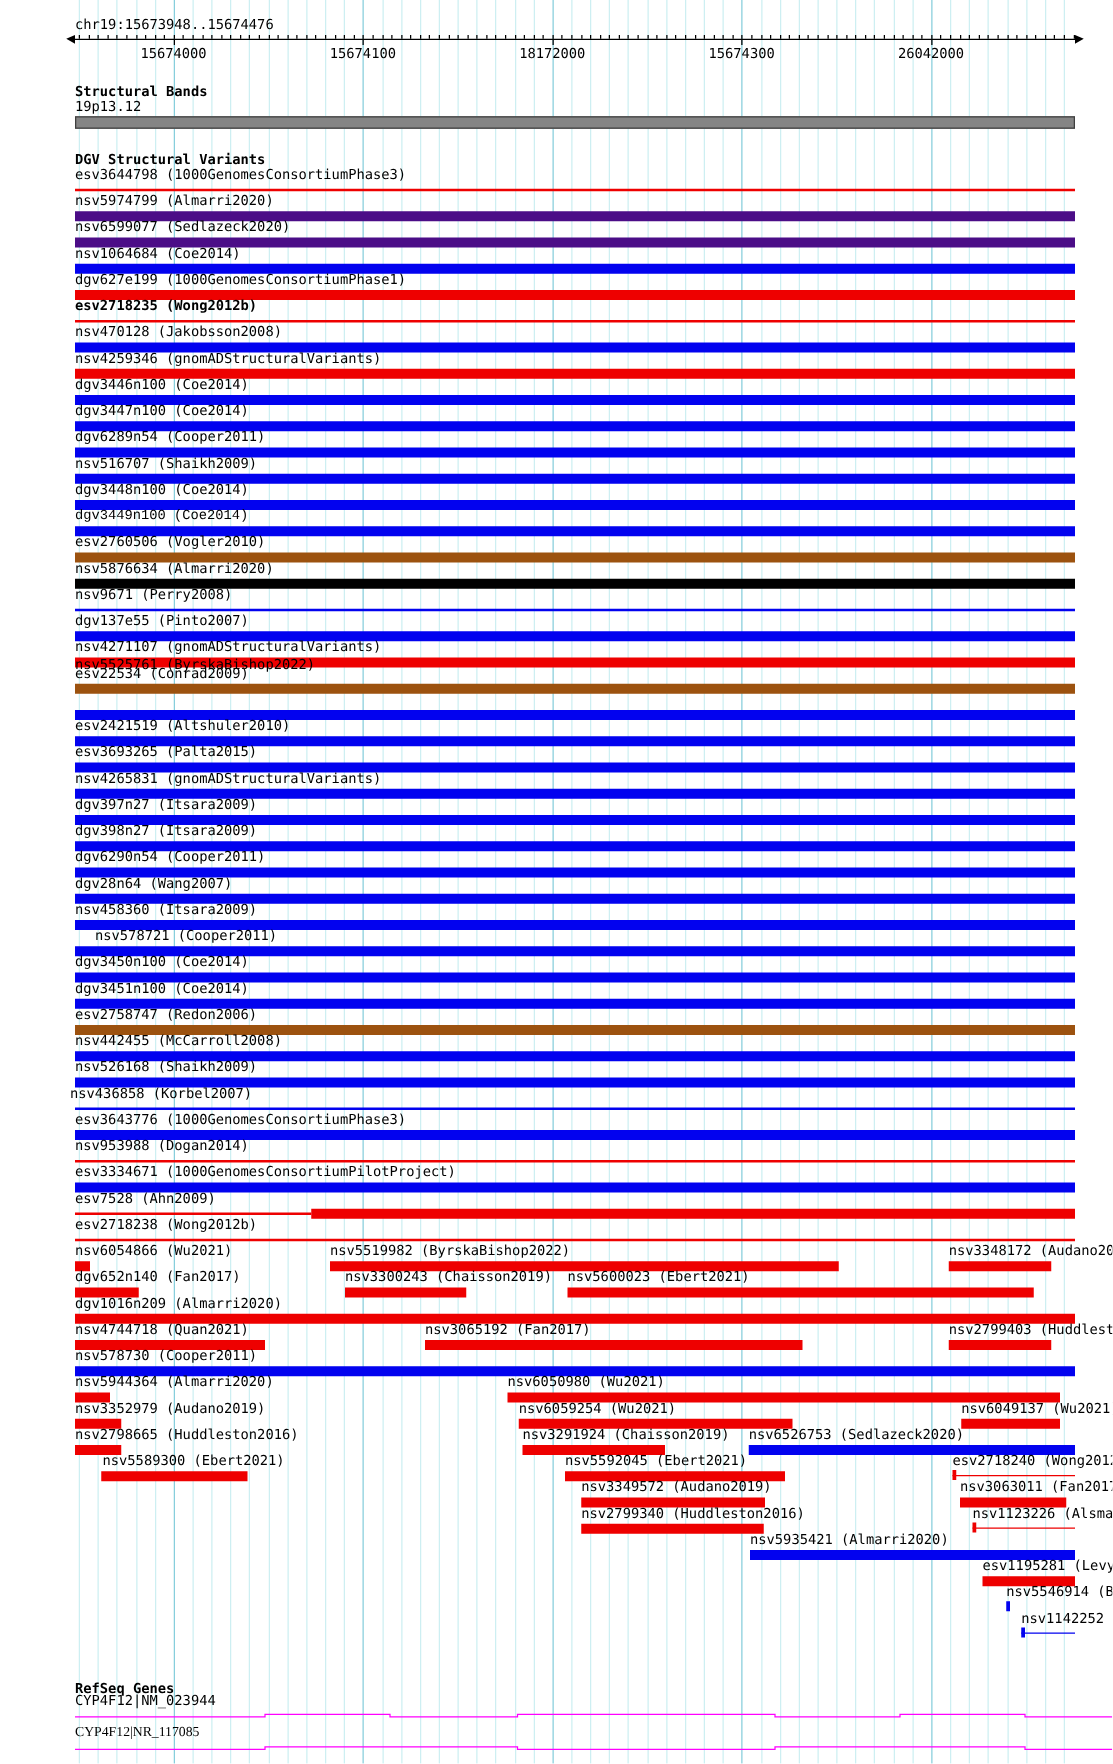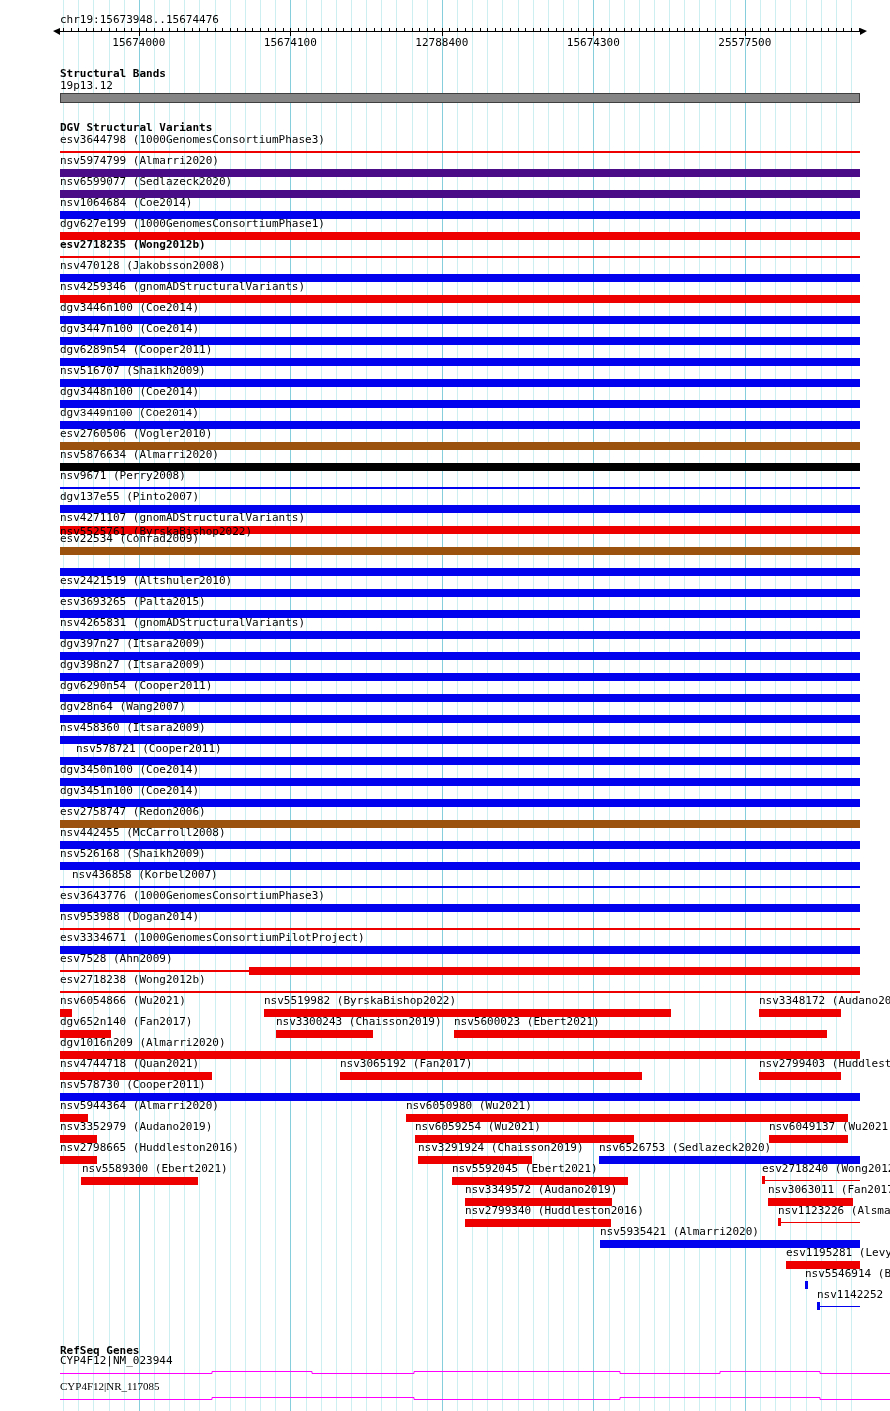--- a/index.html
+++ b/index.html
@@ -188,25 +188,25 @@
       <div class="rtick" style="left: 828.2px; top: 28px; height: 3px;"></div>
       <div class="rtick" style="left: 835.8px; top: 28px; height: 3px;"></div>
       <div class="rtick" style="left: 843.3px; top: 28px; height: 3px;"></div>
       <div class="rtick" style="left: 850.9px; top: 28px; height: 3px;"></div>
       <div class="rtick" style="left: 858.5px; top: 28px; height: 3px;"></div>
       <div class="rtick" style="left: 138.8px; top: 31px; height: 5px;"></div>
       <div class="rlabel" style="left: 138.8px; top: 37px;">15674000</div>
       <div class="rtick" style="left: 290.3px; top: 31px; height: 5px;"></div>
       <div class="rlabel" style="left: 290.3px; top: 37px;">15674100</div>
       <div class="rtick" style="left: 441.8px; top: 31px; height: 5px;"></div>
-      <div class="rlabel" style="left: 441.8px; top: 37px;">12788400</div>
+      <div class="rlabel" style="left: 441.8px; top: 37px;">18172000</div>
       <div class="rtick" style="left: 593.3px; top: 31px; height: 5px;"></div>
       <div class="rlabel" style="left: 593.3px; top: 37px;">15674300</div>
       <div class="rtick" style="left: 744.8px; top: 31px; height: 5px;"></div>
-      <div class="rlabel" style="left: 744.8px; top: 37px;">25577500</div>
+      <div class="rlabel" style="left: 744.8px; top: 37px;">26042000</div>
     </div>
 
   <div class="abs bold" style="left:60px;top:68px;">Structural Bands</div>
   <div class="abs" style="left:60px;top:80px;">19p13.12</div>
   <div id="cyto-band" style="left: 60px; top: 93px; width: 800px; height: 10px; background: rgb(133, 133, 133); border: 1px solid rgb(63, 63, 63);"></div>
 
   <div class="abs bold" style="left:60px;top:122px;">DGV Structural Variants</div>
   <div id="dgv-rows">
       <div class="flabel" style="left: 60px; top: 135px;">esv3644798 (1000GenomesConsortiumPhase3)</div>
       <div class="tline" style="left: 60px; top: 151px; width: 800px; height: 2px; background: rgb(238, 0, 0);"></div>
@@ -271,21 +271,21 @@
       <div class="flabel" style="left: 60px; top: 765px;">dgv3450n100 (Coe2014)</div>
       <div class="bar" style="left: 60px; top: 778px; width: 800px; background: rgb(2, 2, 239);"></div>
       <div class="flabel" style="left: 60px; top: 786px;">dgv3451n100 (Coe2014)</div>
       <div class="bar" style="left: 60px; top: 799px; width: 800px; background: rgb(2, 2, 239);"></div>
       <div class="flabel" style="left: 60px; top: 807px;">esv2758747 (Redon2006)</div>
       <div class="bar" style="left: 60px; top: 820px; width: 800px; background: rgb(156, 82, 15);"></div>
       <div class="flabel" style="left: 60px; top: 828px;">nsv442455 (McCarroll2008)</div>
       <div class="bar" style="left: 60px; top: 841px; width: 800px; background: rgb(2, 2, 239);"></div>
       <div class="flabel" style="left: 60px; top: 849px;">nsv526168 (Shaikh2009)</div>
       <div class="bar" style="left: 60px; top: 862px; width: 800px; background: rgb(2, 2, 239);"></div>
-      <div class="flabel" style="left: 72px; top: 870px;">nsv436858 (Korbel2007)</div>
+      <div class="flabel" style="left: 56px; top: 870px;">nsv436858 (Korbel2007)</div>
       <div class="tline" style="left: 60px; top: 886px; width: 800px; height: 2px; background: rgb(2, 2, 239);"></div>
       <div class="flabel" style="left: 60px; top: 891px;">esv3643776 (1000GenomesConsortiumPhase3)</div>
       <div class="bar" style="left: 60px; top: 904px; width: 800px; background: rgb(2, 2, 239);"></div>
       <div class="flabel" style="left: 60px; top: 912px;">nsv953988 (Dogan2014)</div>
       <div class="tline" style="left: 60px; top: 928px; width: 800px; height: 2px; background: rgb(238, 0, 0);"></div>
       <div class="flabel" style="left: 60px; top: 933px;">esv3334671 (1000GenomesConsortiumPilotProject)</div>
       <div class="bar" style="left: 60px; top: 946px; width: 800px; background: rgb(2, 2, 239);"></div>
       <div class="flabel" style="left: 60px; top: 954px;">esv7528 (Ahn2009)</div>
       <div class="tline" style="left: 60px; top: 970px; width: 189px; height: 2px; background: rgb(238, 0, 0);"></div>
       <div class="bar" style="left: 249px; top: 967px; width: 611px; background: rgb(238, 0, 0);"></div>

